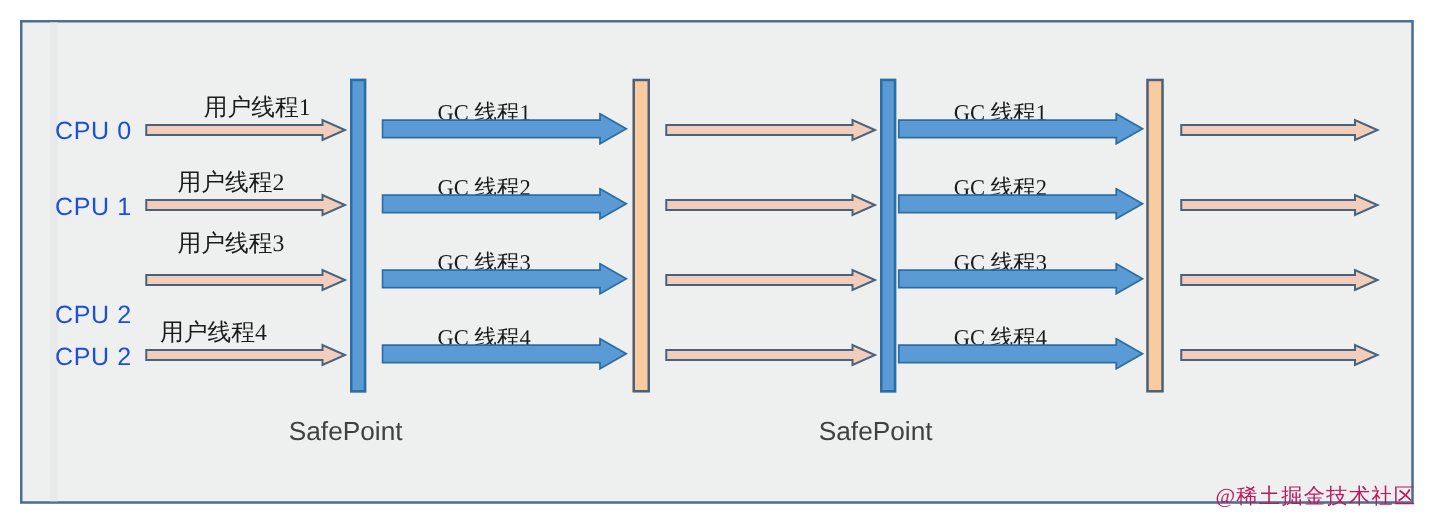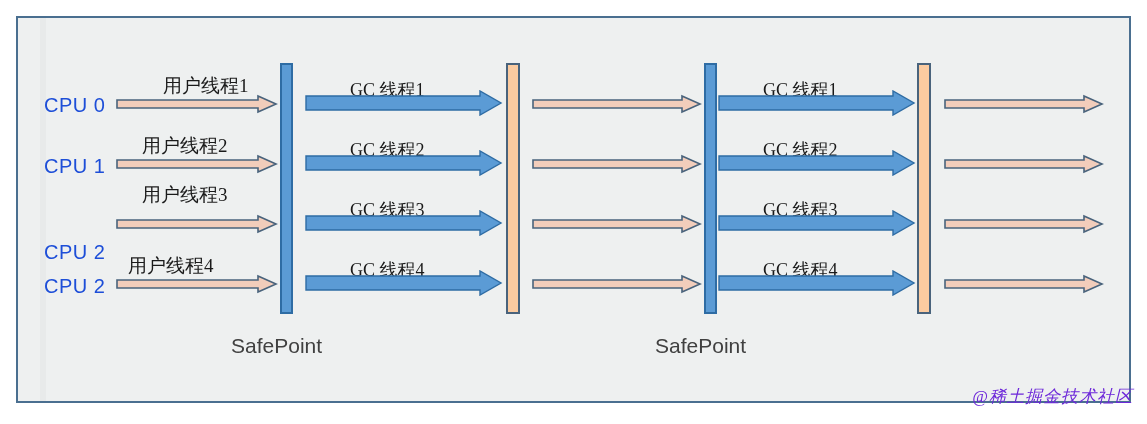--- a/index.html
+++ b/index.html
@@ -30,21 +30,21 @@
   .bar.blue{background:#5b9bd5;border:2px solid #2e6ca4;}
   .bar.peach{background:#fbcba0;border:2px solid #49637c;}
 
   .safepoint{position:absolute;font-size:21px;color:#404040;white-space:nowrap;}
 
   
   .arrow{position:absolute;}
 
   #watermark{position:absolute;right:14px;bottom:16px;
              font-family:"Liberation Serif","DejaVu Serif",serif;
-             font-size:17px;color:#6d28d9;white-space:nowrap;letter-spacing:1px;font-style:italic;}
+             font-size:17px;color:#be185d;white-space:nowrap;letter-spacing:1px;}
 </style>
 </head>
 <body>
 
 <div id="stage">
 
   <div id="panel">
     <div id="seam"></div>
   </div>
 

